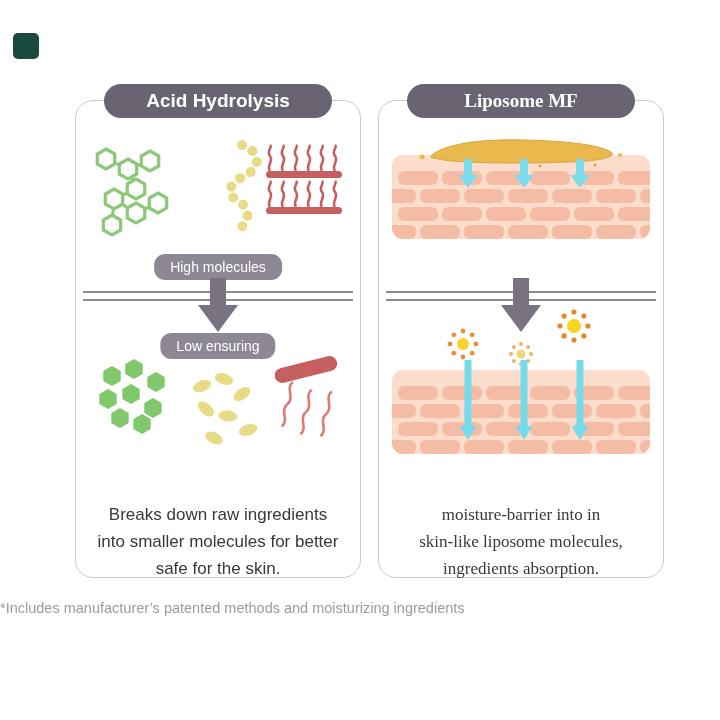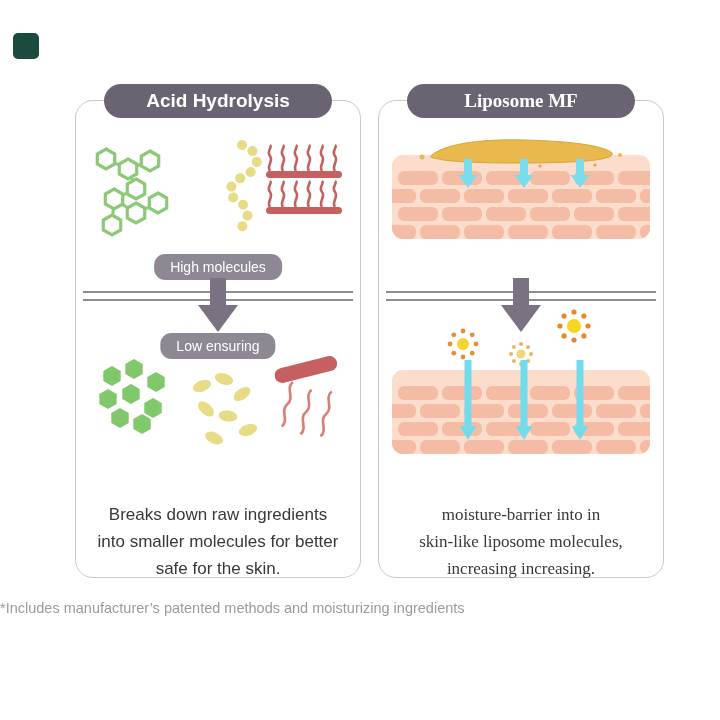--- a/index.html
+++ b/index.html
@@ -253,19 +253,19 @@
         <rect x="130.5" y="54" width="7" height="66"></rect>
           <polygon points="125.5,120 142.5,120 134,134"></polygon>
         <rect x="186.5" y="54" width="7" height="66"></rect>
           <polygon points="181.5,120 198.5,120 190,134"></polygon>
       </g>
     </svg>
 
     <div class="desc">
       <div>moisture-barrier into in</div>
       <div>skin-like liposome molecules,</div>
-      <div>increasing increasing.</div>
+      <div>ingredients absorption.</div>
     </div>
   </section>
 
   <div class="footnote">*Includes manufacturer’s patented methods and moisturizing ingredients</div>
 
 </div>
 
 </body></html>

